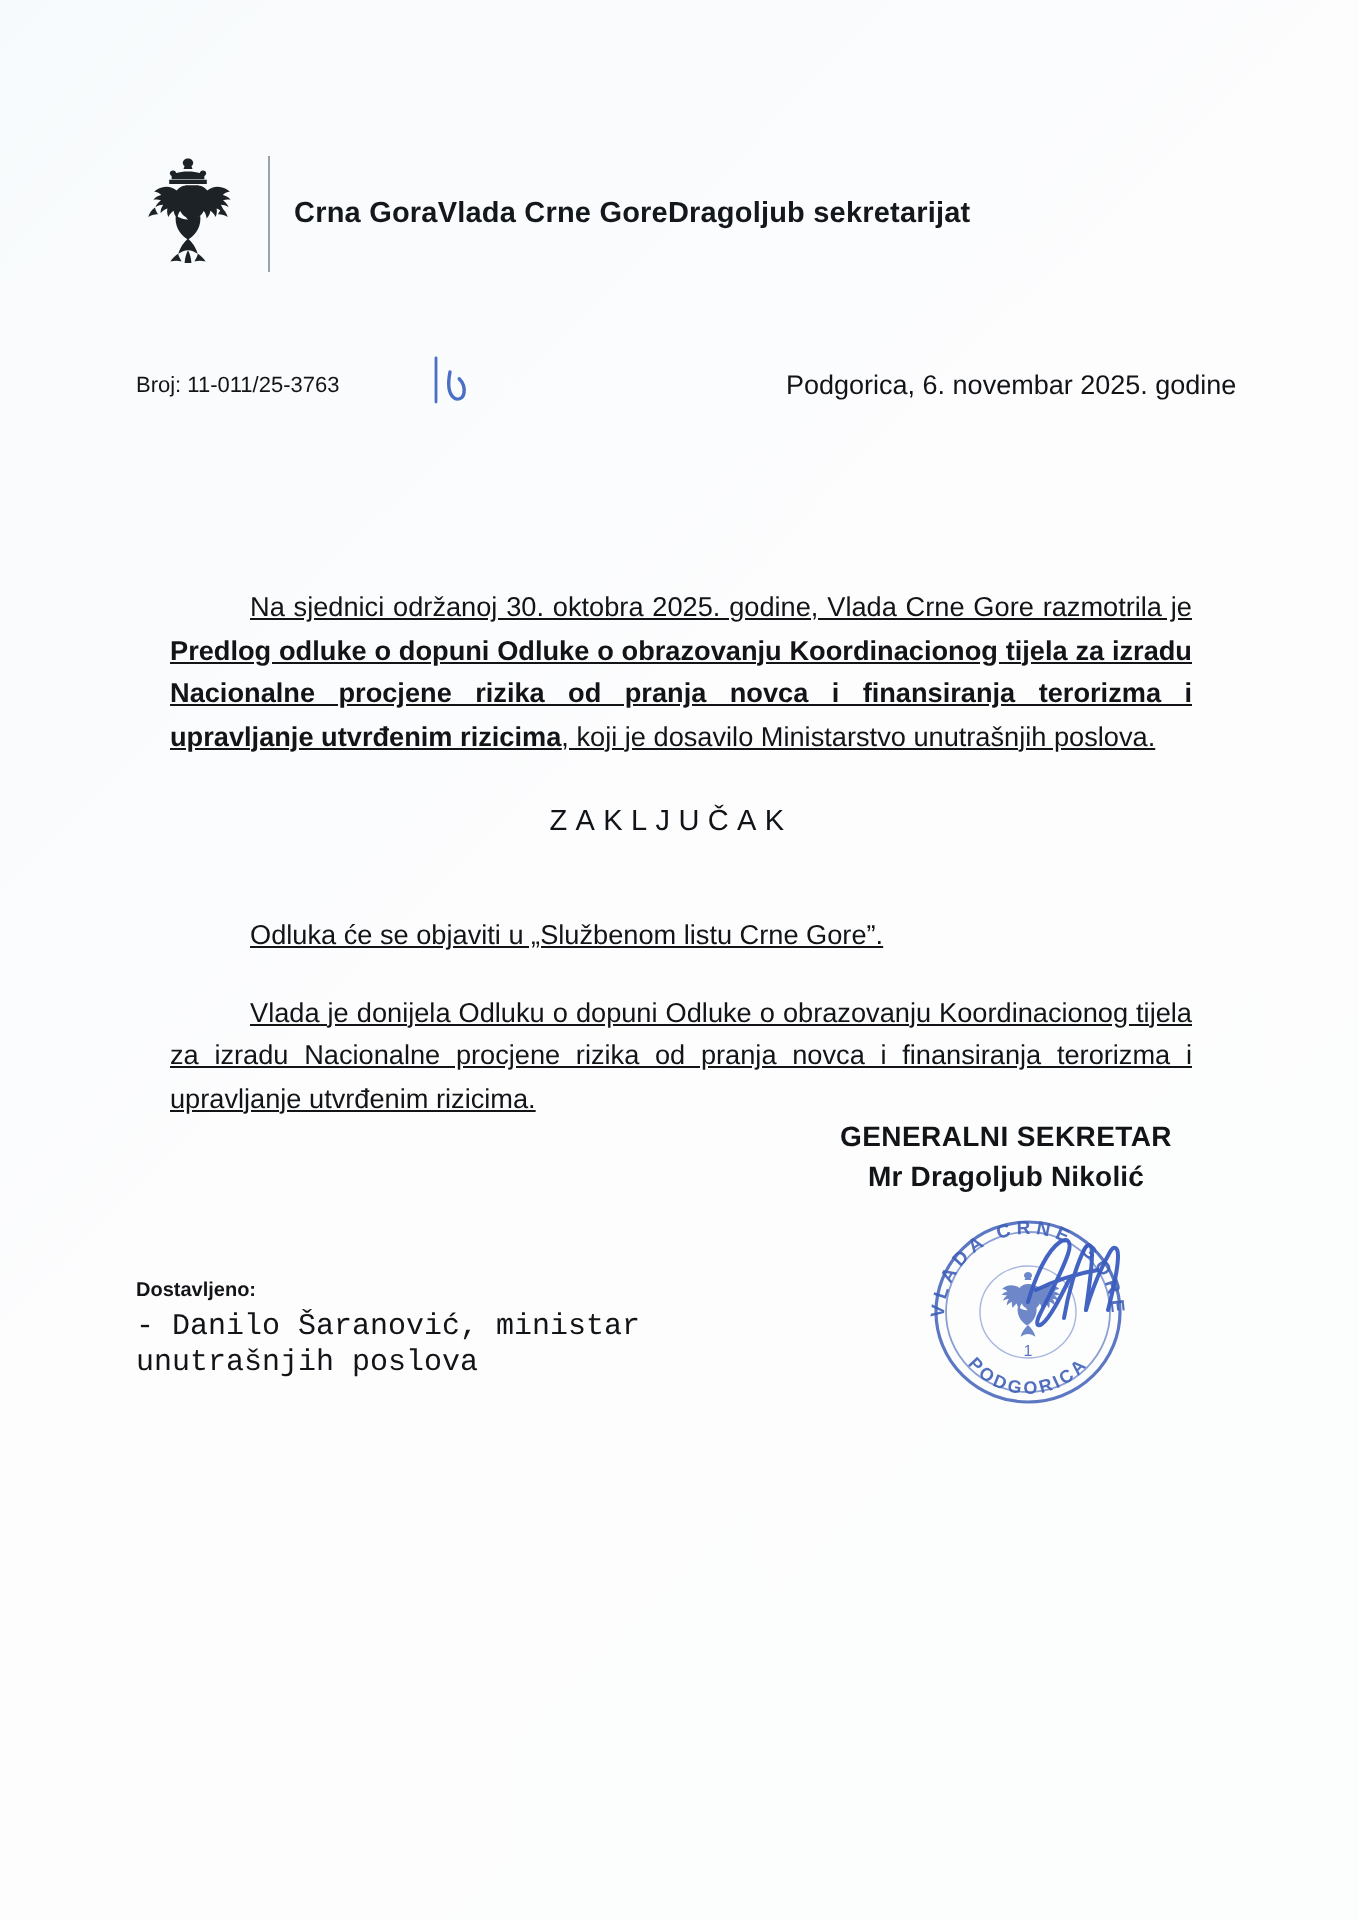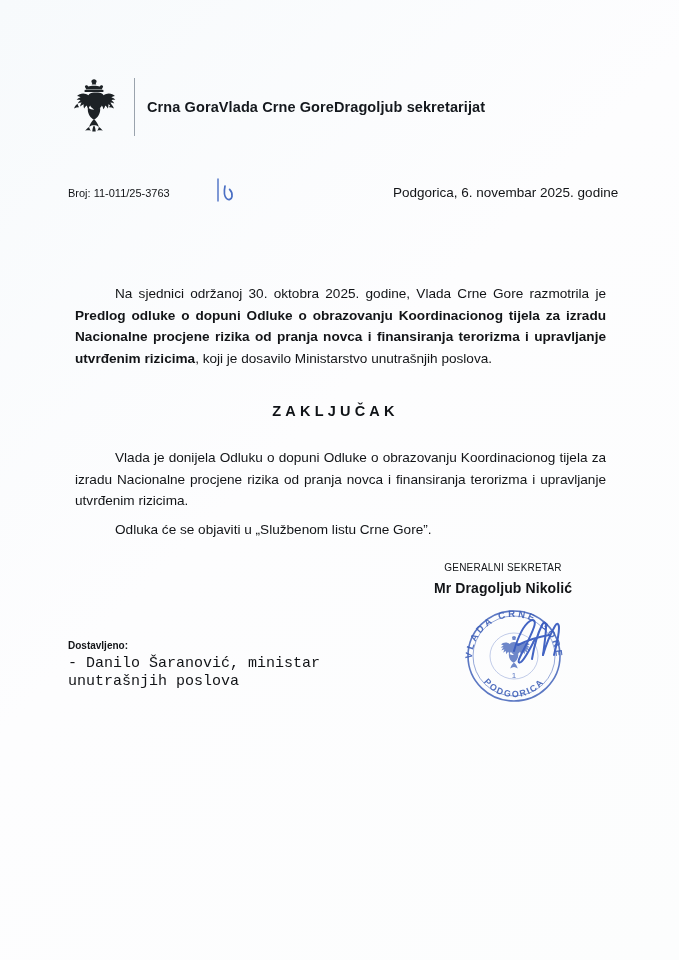--- a/index.html
+++ b/index.html
@@ -95,48 +95,49 @@
     width: 545px;
     font-size: 13.6px;
     line-height: 21.5px;
     text-align: justify;
     text-justify: inter-word;
     color: #121417;
   }
   .body-1 { top: 276px; }
   .body-2 { top: 440px; }
   .para {
-    margin: 7px;
+    margin: 17px;
     text-indent: 40px;
+    text-decoration: underline;
   }
   .para b { font-weight: bold; }
 
   .heading {
     position: absolute;
     left: 0;
     top: 403px;
     width: 671px;
     text-align: center;
     font-size: 14.5px;
-    font-weight: bold;
+    font-weight: normal;
     letter-spacing: 4.2px;
     color: #101317;
   }
 
   
   .signature {
     position: absolute;
     left: 383px;
     top: 558px;
     width: 240px;
     text-align: center;
   }
   .sig-title {
-    font-size: 10px;
-    font-weight: normal;
+    font-size: 14px;
+    font-weight: bold;
     line-height: 20px;
     letter-spacing: 0.2px;
   }
   .sig-name {
     font-size: 14px;
     font-weight: bold;
     line-height: 20px;
     letter-spacing: 0.1px;
     text-align: center;
   }
@@ -212,22 +213,22 @@
     <div class="meta-place">Podgorica, 6. novembar 2025. godine</div>
   </div>
 
   <div class="body-block body-1">
     <p class="para"><span>Na sjednici održanoj 30. oktobra 2025. godine, Vlada Crne Gore razmotrila je </span><b>Predlog odluke o dopuni Odluke o obrazovanju Koordinacionog tijela za izradu Nacionalne procjene rizika od pranja novca i finansiranja terorizma i upravljanje utvrđenim rizicima</b><span>, koji je dosavilo Ministarstvo unutrašnjih poslova.</span></p>
   </div>
 
   <div class="heading">ZAKLJUČAK</div>
 
   <div class="body-block body-2">
+    <p class="para">Odluka će se objaviti u „Službenom listu Crne Gore”.</p>
     <p class="para">Vlada je donijela Odluku o dopuni Odluke o obrazovanju Koordinacionog tijela za izradu Nacionalne procjene rizika od pranja novca i finansiranja terorizma i upravljanje utvrđenim rizicima.</p>
-    <p class="para">Odluka će se objaviti u „Službenom listu Crne Gore”.</p>
   </div>
 
   <div class="signature">
     <div class="sig-title">GENERALNI SEKRETAR</div>
     <div class="sig-name">Mr Dragoljub Nikolić</div>
   </div>
 
   <svg class="stamp" viewBox="0 0 124 112">
     <defs>
       <path id="arcTop" d="M 20 60 A 42 42 0 0 1 104 60"></path>

